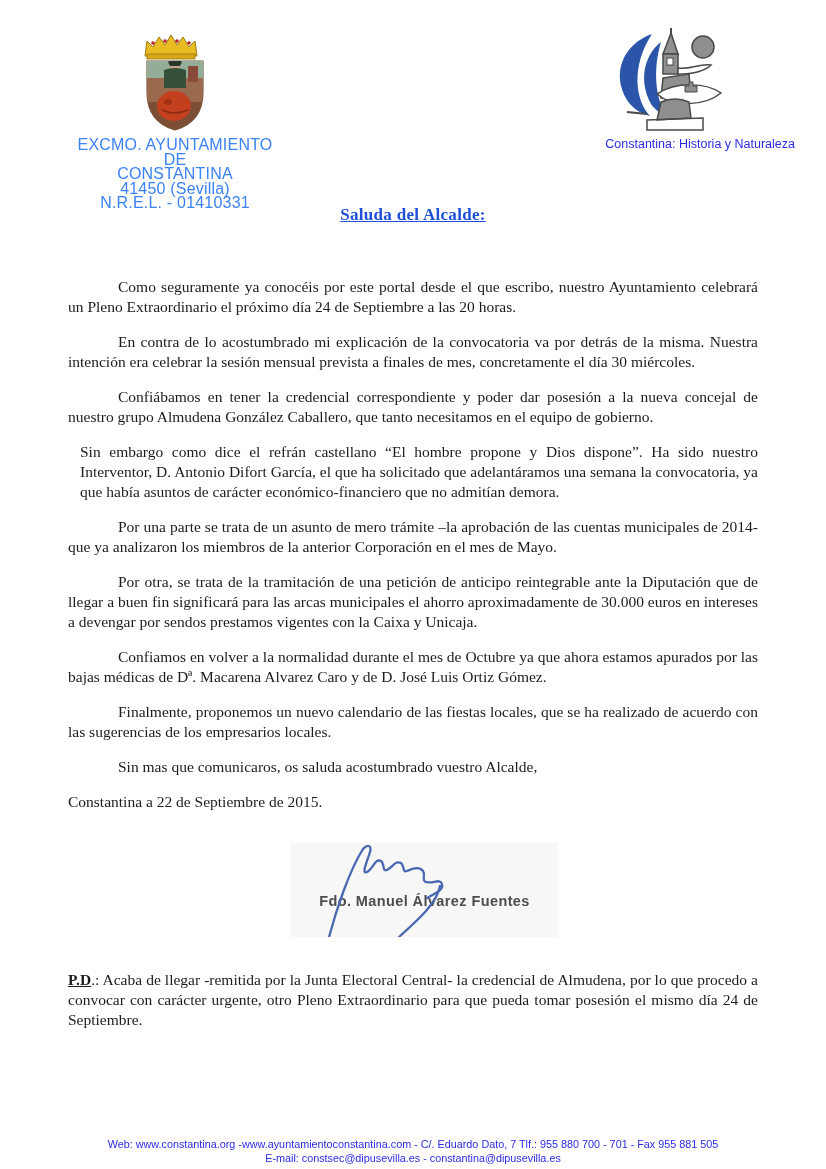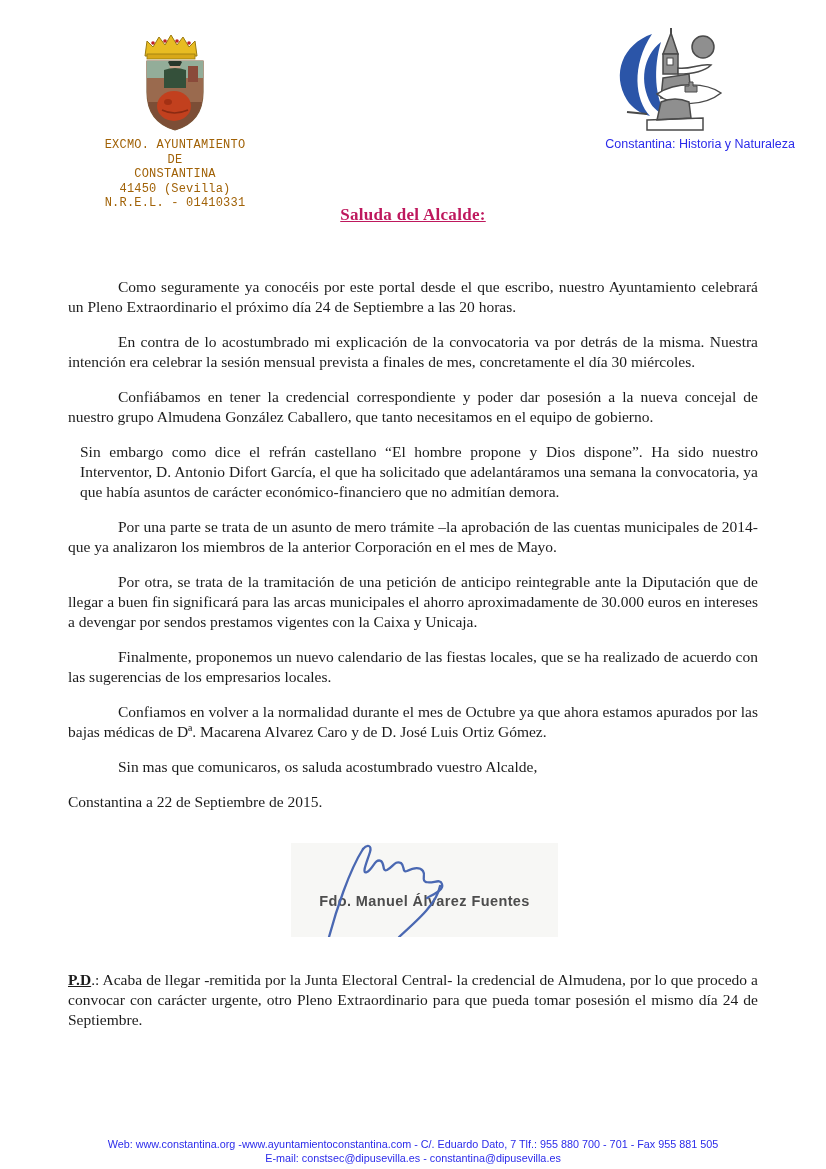--- a/index.html
+++ b/index.html
@@ -15,24 +15,24 @@
   }
   
   .header-left {
     position: absolute;
     left: 70px; top: 30px;
     width: 210px;
     text-align: center;
   }
   .coat-of-arms { display: block; margin: 0 auto 6px auto; }
   .muni-lines {
-    font-family: Liberation Mono, monospace;
-    font-size: 12px;
+    font-family: Liberation Sans, sans-serif;
+    font-size: 16px;
     line-height: 14.6px;
-    color: #a16207;
+    color: #3b82f6;
     letter-spacing: 0.2px;
   }
   .header-right {
     position: absolute;
     left: 545px; top: 26px;
     width: 250px;
     text-align: right;
   }
   .tourism-logo { display: block; margin: 0 auto 3px auto; }
   .tourism-caption {
@@ -45,21 +45,21 @@
   .doc-title {
     position: absolute;
     left: 0; top: 205px;
     width: 100%;
     text-align: center;
     font-family: "Liberation Serif", serif;
     font-size: 17px;
     font-weight: bold;
     text-decoration: underline;
     letter-spacing: 0.3px;
-    color: #be185d;
+    color: #1d4ed8;
   }
   
   .body-text {
     position: absolute;
     left: 68px; top: 277px;
     width: 690px;
     font-size: 15.5px;
     line-height: 20px;
     text-align: justify;
   }
@@ -180,22 +180,22 @@
 
   <div class="doc-title">Saluda del Alcalde:</div>
 
   <div class="body-text">
     <p>Como seguramente ya conocéis por este portal desde el que escribo, nuestro Ayuntamiento celebrará un Pleno Extraordinario el próximo día 24 de Septiembre a las 20 horas.</p>
     <p>En contra de lo acostumbrado mi explicación de la convocatoria va por detrás de la misma. Nuestra intención era celebrar la sesión mensual prevista a finales de mes, concretamente el día 30 miércoles.</p>
     <p>Confiábamos en tener la credencial correspondiente y poder dar posesión    a la nueva concejal de nuestro grupo Almudena González Caballero, que tanto necesitamos en el equipo de gobierno.</p>
     <p class="no-indent">Sin embargo como dice el refrán castellano “El hombre propone y Dios dispone”. Ha sido nuestro Interventor, D. Antonio Difort García, el que ha solicitado que adelantáramos una semana la convocatoria, ya que había asuntos de carácter económico-financiero que no admitían demora.</p>
     <p>Por una parte se trata de un asunto de mero trámite –la aprobación de las cuentas municipales de 2014- que ya analizaron los miembros de la anterior Corporación en el mes de Mayo.</p>
     <p>Por otra, se trata de la tramitación de una petición de anticipo reintegrable ante la Diputación que de llegar a buen fin significará para las arcas municipales el ahorro aproximadamente de 30.000 euros en intereses a devengar por sendos prestamos vigentes con la Caixa y Unicaja.</p>
+    <p>Confiamos en volver a la normalidad durante el mes de Octubre ya que ahora estamos apurados por las bajas médicas de Dª. Macarena Alvarez Caro y de D. José Luis Ortiz Gómez.</p>
     <p>Finalmente,  proponemos un nuevo calendario de las fiestas locales, que se ha realizado de acuerdo con las sugerencias de los empresarios locales.</p>
-    <p>Confiamos en volver a la normalidad durante el mes de Octubre ya que ahora estamos apurados por las bajas médicas de Dª. Macarena Alvarez Caro y de D. José Luis Ortiz Gómez.</p>
     <p>Sin mas que comunicaros, os saluda acostumbrado vuestro Alcalde,</p>
     <p class="date-line">Constantina a 22 de Septiembre de 2015.</p>
   </div>
 
   <div class="signature-block">
     <div class="signature-label">Fdo. Manuel Álvarez Fuentes</div>
     <svg class="signature-scribble" width="267" height="94" viewBox="0 0 267 94">
       <g fill="none" stroke="#4a68b2" stroke-width="2.3" stroke-linecap="round" stroke-linejoin="round">
         <path d="M 38 94 C 45 68 58 28 72 6"></path>
         <path d="M 72 6 C 76 1 81 2 79 9 C 76 19 70 32 76 29 C 82 26 84 15 90 18

